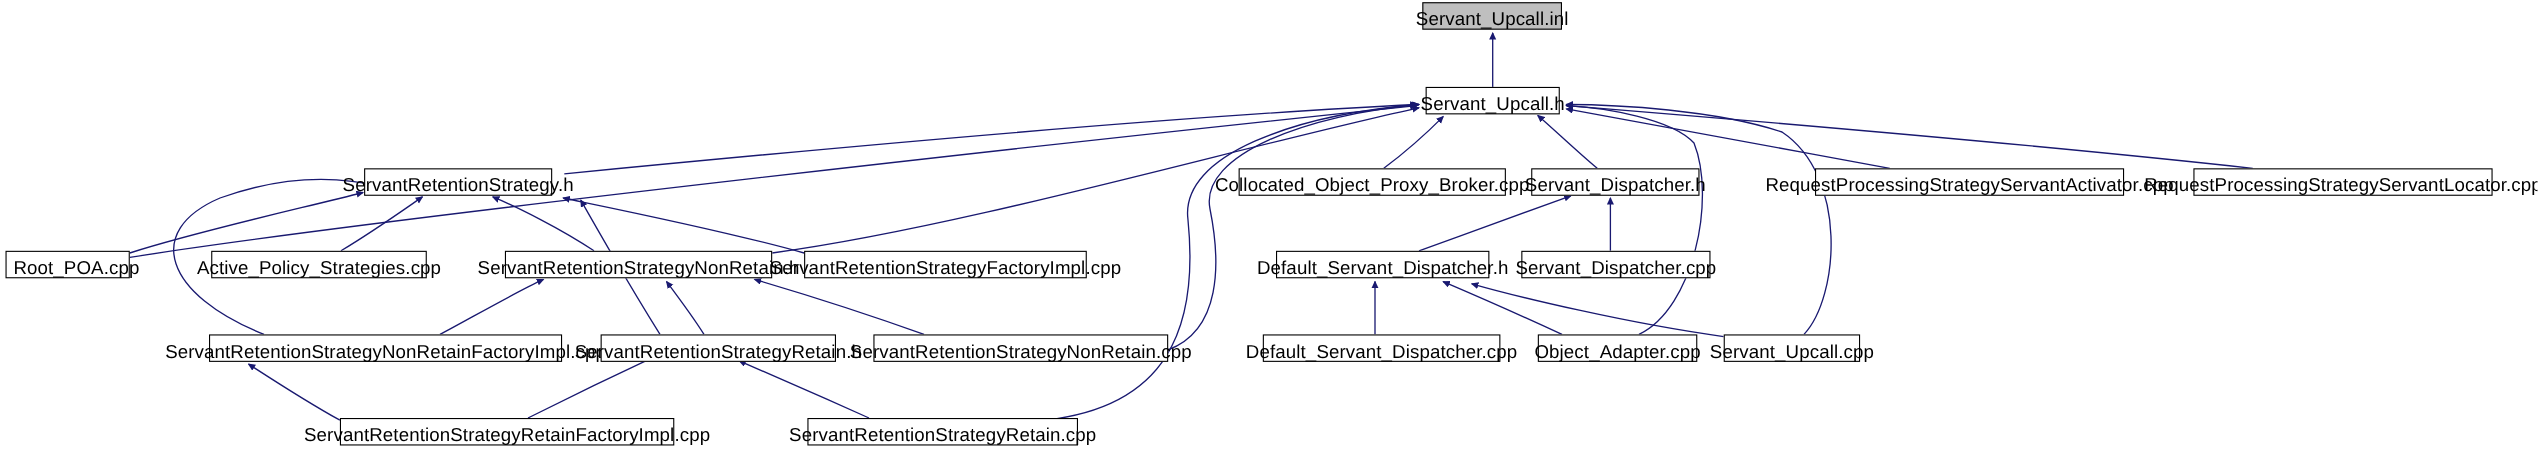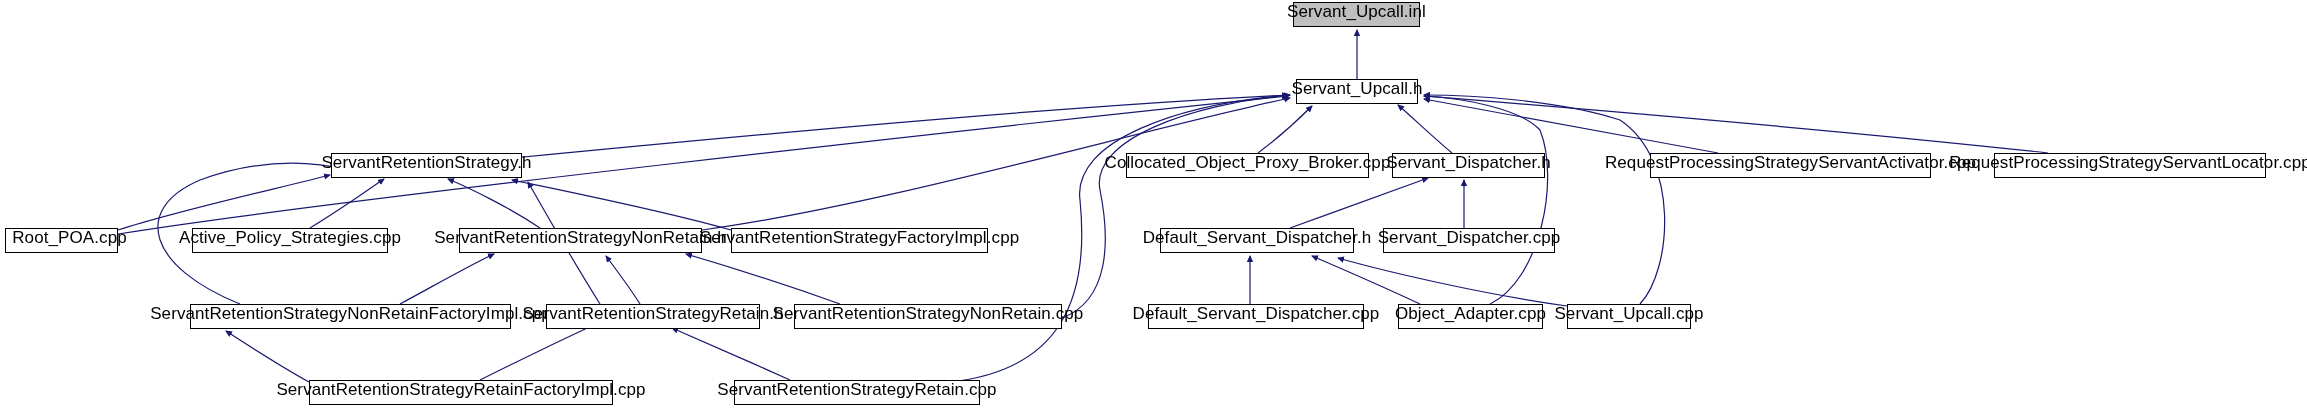--- a/index.html
+++ b/index.html
@@ -31,21 +31,21 @@
     width: 2307px;
     height: 411px;
   }
   .node {
     position: absolute;
     box-sizing: border-box;
     border: 1px solid #000000;
     background: #ffffff;
     color: #000000;
     display: flex;
-    align-items: flex-start;
+    align-items: flex-end;
     justify-content: center;
     font-size: 17px;
     line-height: 1;
     letter-spacing: 0.1px;
     white-space: nowrap;
     cursor: default;
     height: 25px;
   }
   .node.root {
     background: #bfbfbf;
@@ -100,21 +100,21 @@
       </g>
   </svg>
 
   <div id="node-layer">
       <div class="node root" style="left: 1293px; top: 2px; width: 127px;">
         <span class="node-label">Servant_Upcall.inl</span>
       </div>
       <div class="node" style="left: 1296px; top: 79px; width: 122px;">
         <span class="node-label">Servant_Upcall.h</span>
       </div>
-      <div class="node" style="left: 331px; top: 153px; width: 191px;">
+      <div class="node" style="left: 331px; top: 153px; width: 171px;">
         <span class="node-label">ServantRetentionStrategy.h</span>
       </div>
       <div class="node" style="left: 1126px; top: 153px; width: 243px;">
         <span class="node-label">Collocated_Object_Proxy_Broker.cpp</span>
       </div>
       <div class="node" style="left: 1392px; top: 153px; width: 153px;">
         <span class="node-label">Servant_Dispatcher.h</span>
       </div>
       <div class="node" style="left: 1650px; top: 153px; width: 281px;">
         <span class="node-label">RequestProcessingStrategyServantActivator.cpp</span>

